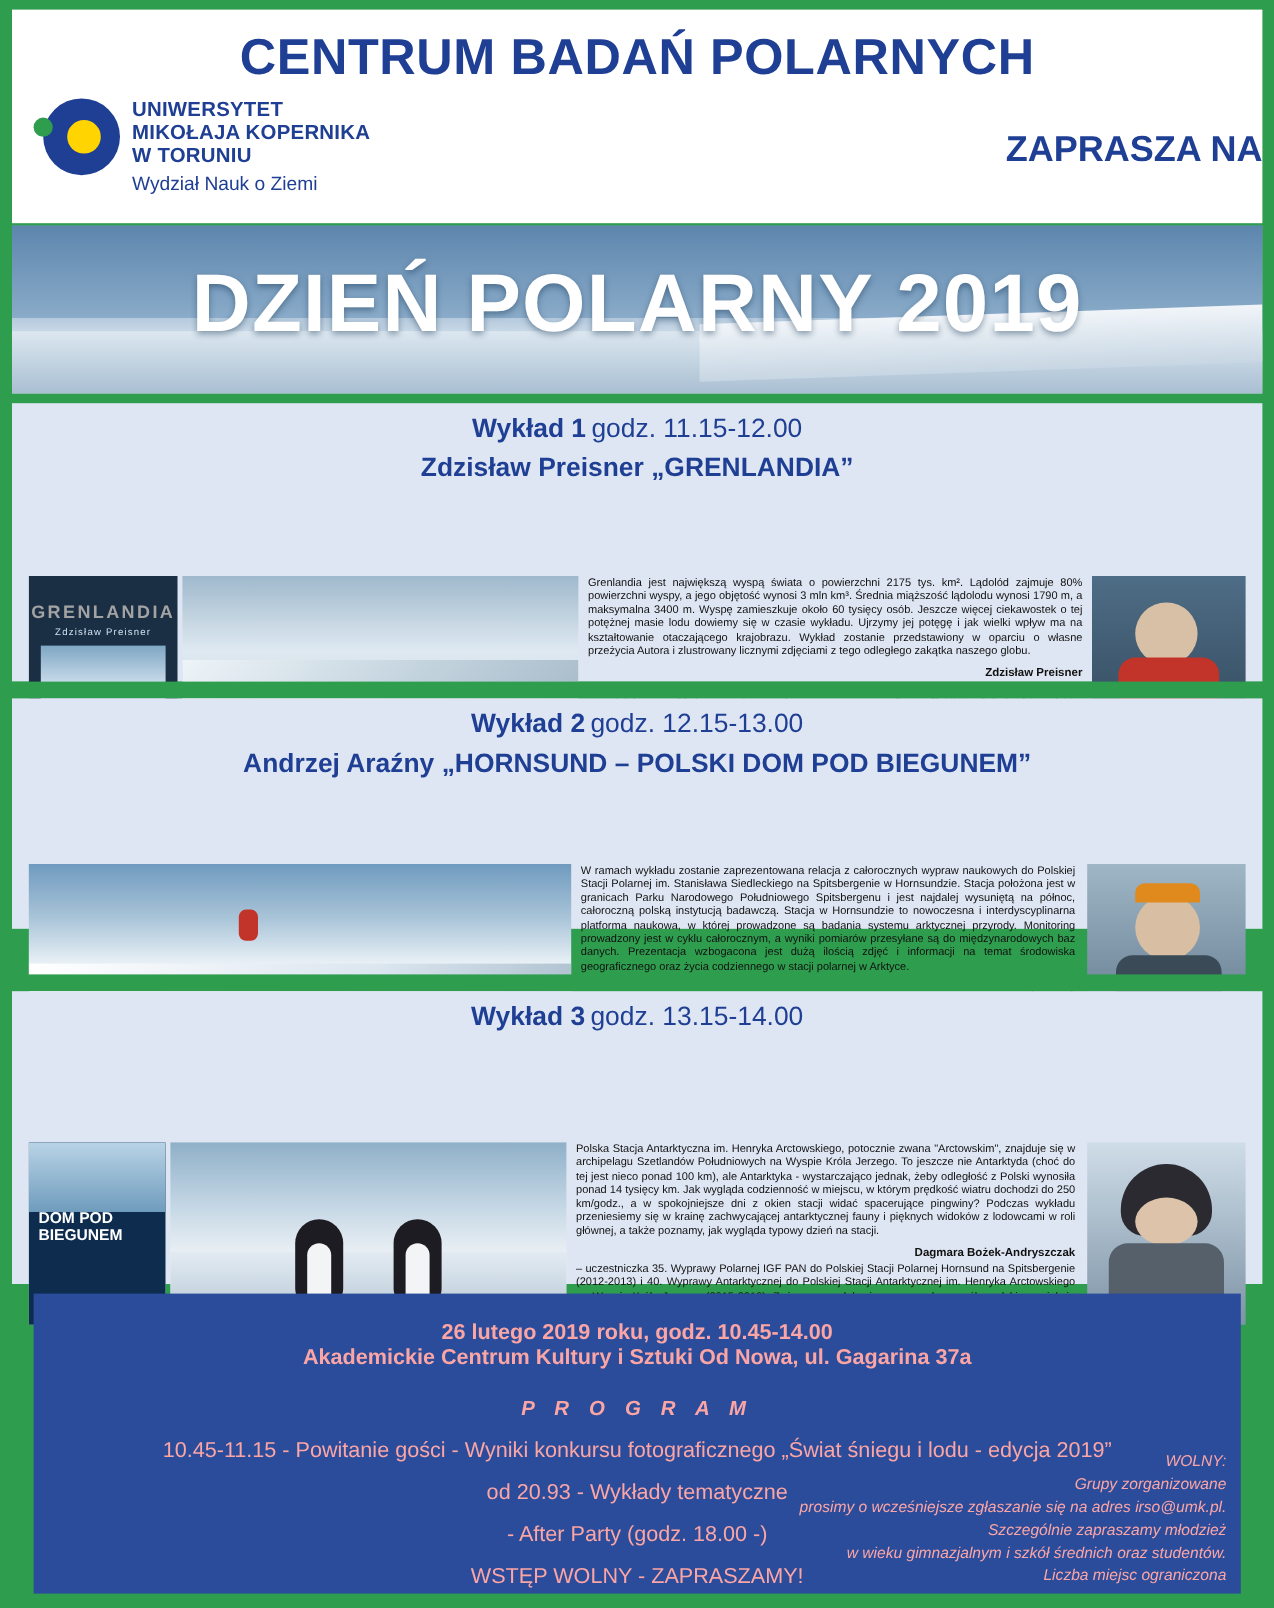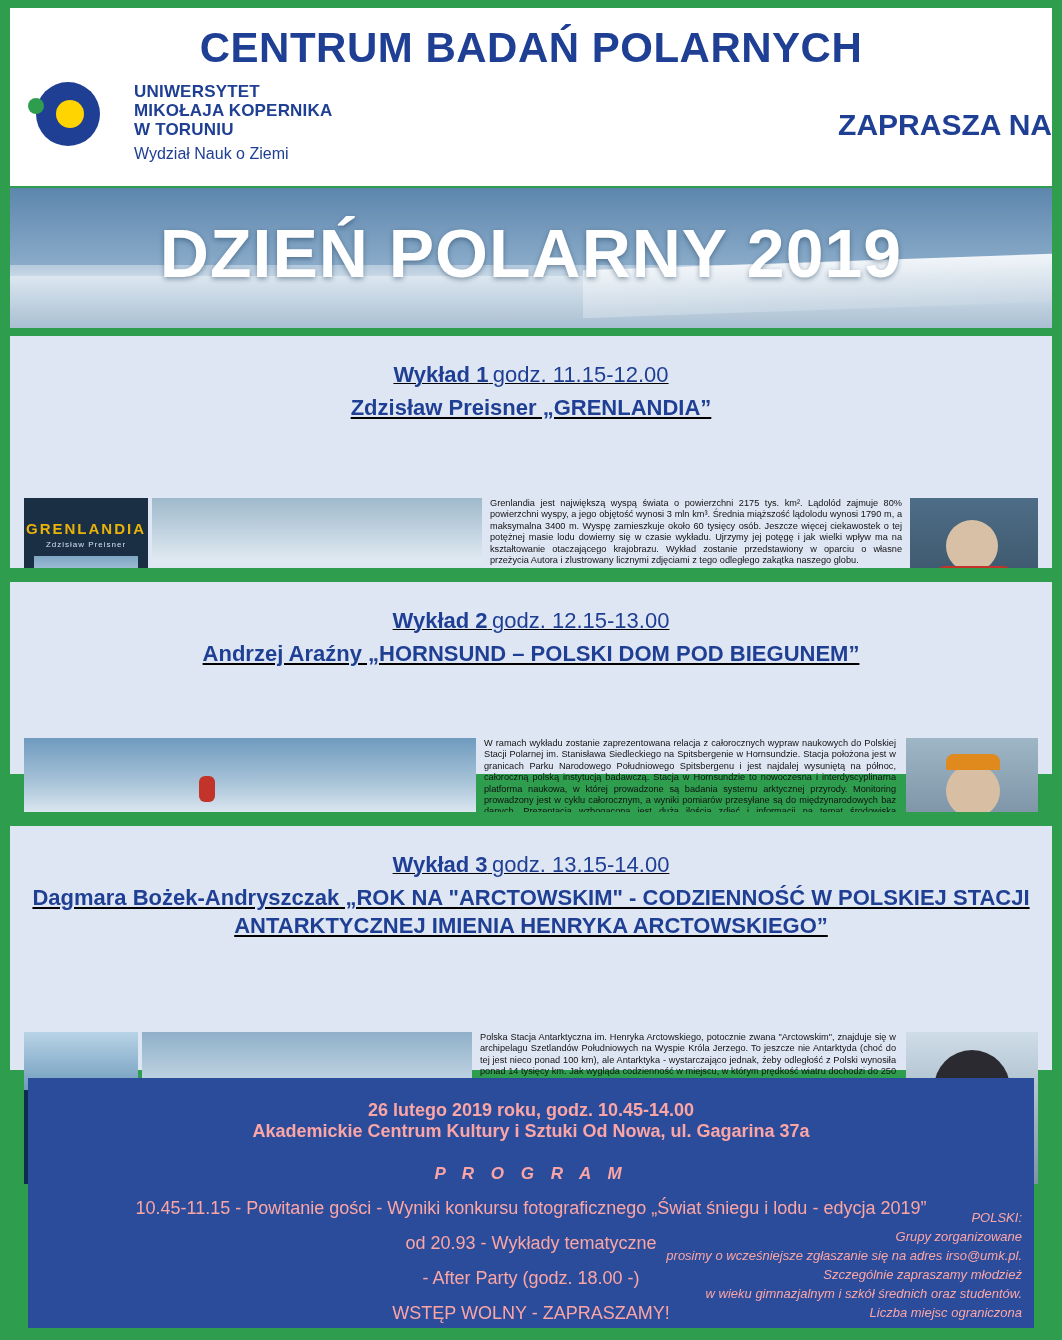--- a/index.html
+++ b/index.html
@@ -11,21 +11,21 @@
     position:relative;
     overflow:hidden;
   }
   .poster { position:relative; width:1062px; height:1340px; background:#2e9d4e; }
 
   
   .header {
     position:absolute; left:10px; top:8px; width:1042px; height:178px;
     background:#ffffff;
   }
-  .logo-wrap { position:absolute; left:18px; top:70px; display:flex; align-items:flex-start;gap:24px; }
+  .logo-wrap { position:absolute; left:18px; top:70px; display:flex; align-items:flex-start; }
   .logo-mark { position:relative; width:72px; height:72px; flex:0 0 auto; }
   .logo-mark .circle {
     position:absolute; left:8px; top:4px; width:64px; height:64px;
     background:#1f3f94; border-radius:50%;
   }
   .logo-mark .dot-yellow {
     position:absolute; left:28px; top:22px; width:28px; height:28px;
     background:#ffd400; border-radius:50%;
   }
   .logo-mark .dot-green {
@@ -63,33 +63,33 @@
     background:linear-gradient(to bottom,#f1f5f9,#c7d6e3); transform:skewY(-2deg);
   }
   .banner-title {
     position:absolute; left:0; top:26px; width:1042px; text-align:center;
     color:#ffffff; font-weight:bold; font-size:68px; letter-spacing:1px;
     text-shadow:0 2px 5px rgba(20,50,80,.45);
   }
 
   
   .lec { position:absolute; left:10px; width:1042px; background:#dfe6f3; }
-  .lec-head { text-align:center; padding-top:26px;text-decoration:underline; }
+  .lec-head { text-align:center; padding-top:8px; }
   .lec-num { color:#1f3f94; font-weight:bold; font-size:22px; }
   .lec-time { color:#1f3f94; font-size:22px; font-weight:normal; }
   .lec-title { color:#1f3f94; font-weight:bold; font-size:22px; margin-top:6px; line-height:28px; }
 
   .lec-body { position:relative; margin-top:8px; }
   .photo { position:absolute; background:#8fa7bb; overflow:hidden; }
   .desc { font-size:9.2px; line-height:11.4px; color:#111; text-align:justify; }
   .bio-name { font-weight:bold; font-size:9.6px; text-align:right; color:#111; margin-bottom:2px; }
 
   
   .book1{position:absolute;left:0;top:0;width:100%;height:100%;background:#1a2e44;}
-  .book1 .b-title{position:absolute;top:22px;left:0;width:100%;text-align:center;color:#eab308;font-size:15px;letter-spacing:2px;font-weight:bold;}
+  .book1 .b-title{position:absolute;top:22px;left:0;width:100%;text-align:center;color:#a3a3a3;font-size:15px;letter-spacing:2px;font-weight:bold;}
   .book1 .b-auth{position:absolute;top:42px;left:0;width:100%;text-align:center;color:#cfe0ef;font-size:8px;letter-spacing:1px;}
   .book1 .b-img{position:absolute;left:10px;top:58px;right:10px;height:62px;background:linear-gradient(to bottom,#7fa6c4 0%,#cfe0ee 55%,#5d7f9b 100%);}
   .book1 .b-foot{position:absolute;bottom:8px;left:0;width:100%;text-align:center;color:#9fb6c9;font-size:5px;letter-spacing:.5px;}
 
   
   .book3{position:absolute;left:0;top:0;width:100%;height:100%;background:#0d2c4e;}
   .book3 .b3-top{position:absolute;left:0;top:0;width:100%;height:38%;background:linear-gradient(to bottom,#b9d3e6,#6f9cbd);}
   .book3 .b3-title{position:absolute;left:8px;top:56px;color:#fff;font-weight:bold;font-size:13px;line-height:14px;}
   .book3 .b3-foot{position:absolute;bottom:6px;left:0;width:100%;text-align:center;color:#9fb6c9;font-size:5px;}
 
@@ -197,21 +197,20 @@
       </div>
     </div>
   </div>
 
   <div class="sep" style="top:812px; height:14px;"></div>
 
   <div class="lec" style="top:826px; height:244px;">
     <div class="lec-head">
       <span class="lec-num">Wykład 3</span>
       <span class="lec-time">godz. 13.15-14.00</span>
-      <div class="lec-title">Dagmara Bożek-Andryszczak „ROK NA "ARCTOWSKIM" - CODZIENNOŚĆ W POLSKIEJ STACJI ANTARKTYCZNEJ IMIENIA HENRYKA ARCTOWSKIEGO”</div>
     </div>
     <div class="lec-body" style="height:160px;">
       <div class="photo" style="left:14px; top:84px; width:114px; height:152px;">
         <div class="book3">
           <div class="b3-top"></div>
           <div class="b3-title">DOM POD BIEGUNEM</div>
           <div class="b3-foot">DAGMARA BOŻEK-ANDRYSZCZAK</div>
         </div>
       </div>
       <div class="photo" style="left:132px; top:84px; width:330px; height:152px; background:linear-gradient(to bottom,#8fb0c8 0%,#c9dae7 38%,#e9eff4 60%,#cddbe5 100%);">
@@ -236,21 +235,21 @@
 
   <div class="footer">
     <div class="f-line1">26 lutego 2019 roku, godz. 10.45-14.00</div>
     <div class="f-line2">Akademickie Centrum Kultury i Sztuki Od Nowa, ul. Gagarina 37a</div>
     <div class="f-prog">P R O G R A M</div>
     <div class="f-item">10.45-11.15 - Powitanie gości - Wyniki konkursu fotograficznego „Świat śniegu i lodu - edycja 2019”</div>
     <div class="f-item">od 20.93 - Wykłady tematyczne</div>
     <div class="f-item">- After Party (godz. 18.00 -)</div>
     <div class="f-item">WSTĘP WOLNY - ZAPRASZAMY!</div>
     <div class="f-note">
-      <div>POLSKI:</div>
+      <div>WOLNY:</div>
       <div>Grupy zorganizowane</div>
       <div>prosimy o wcześniejsze zgłaszanie się na adres irso@umk.pl.</div>
       <div>Szczególnie zapraszamy młodzież</div>
       <div>w wieku gimnazjalnym i szkół średnich oraz studentów.</div>
       <div>Liczba miejsc ograniczona</div>
     </div>
   </div>
 
 </div>
 

